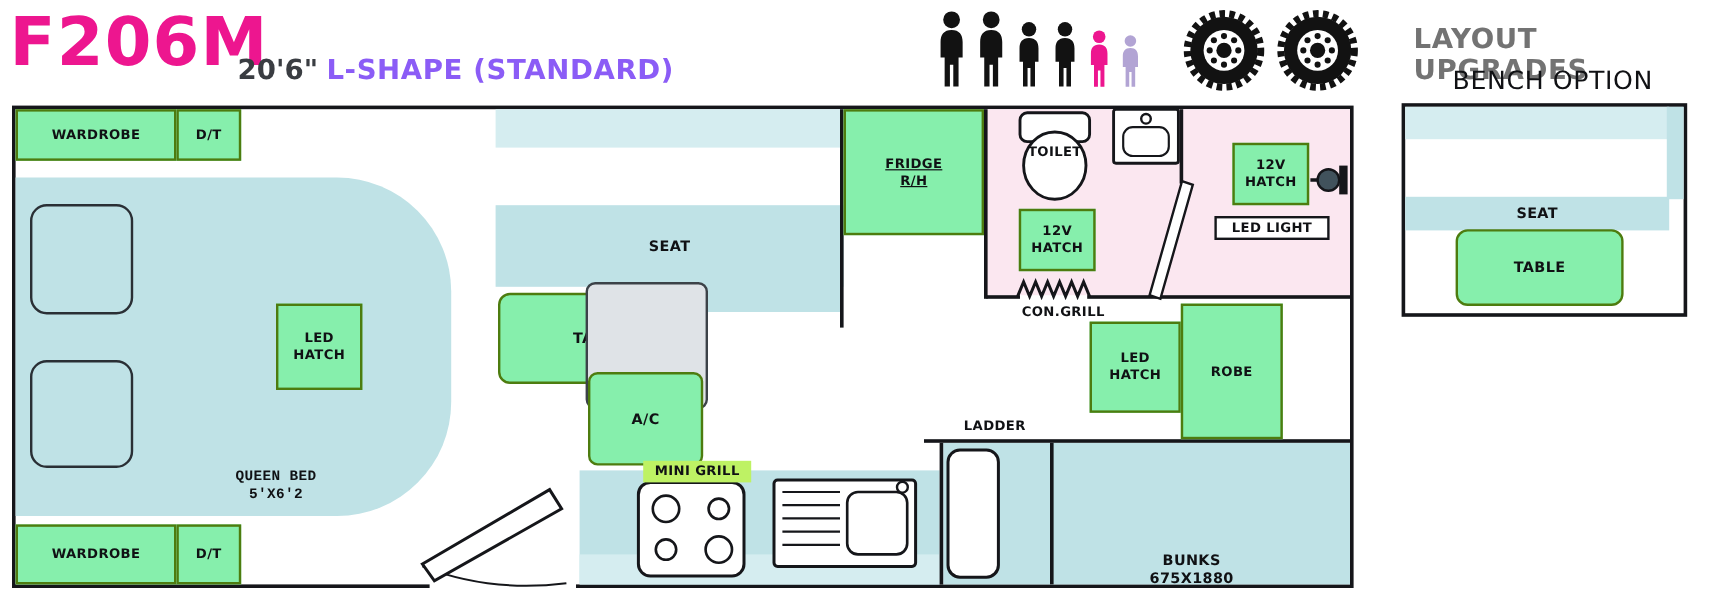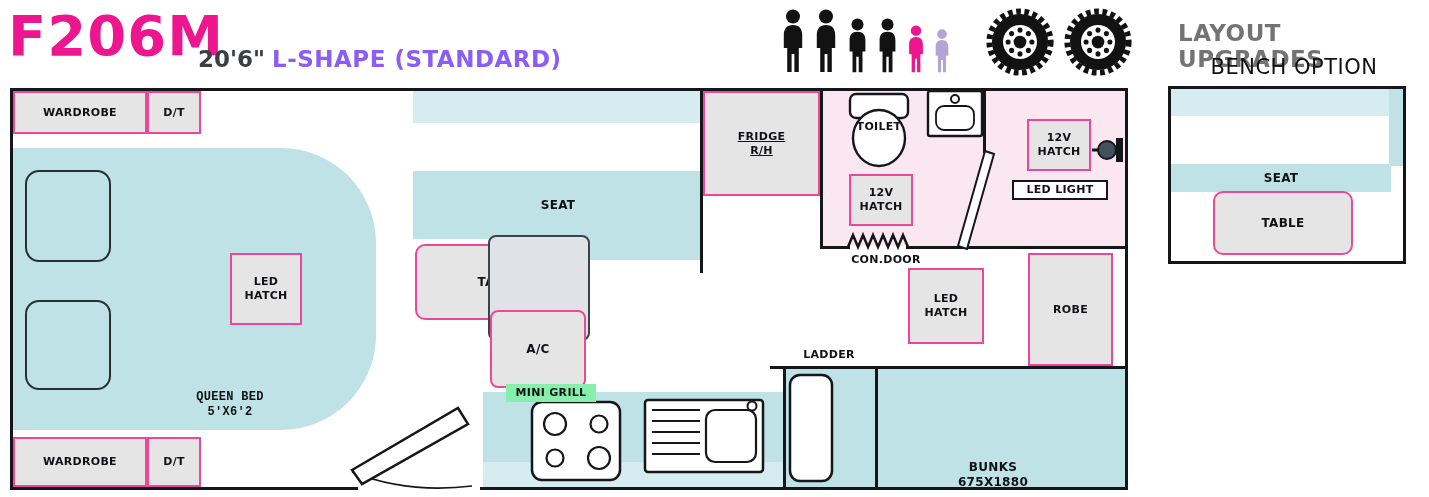--- a/index.html
+++ b/index.html
@@ -3,21 +3,21 @@
 <meta charset="utf-8">
 <style>
   html,body{margin:0;padding:0;background:#fff;}
   .page{position:relative;width:1429px;height:497px;background:#fff;overflow:hidden;
         font-family:"DejaVu Sans","Liberation Sans",sans-serif;color:#101114;}
   .abs{position:absolute;box-sizing:border-box;}
   .frame{position:absolute;left:0;top:0;right:0;bottom:0;border:3px solid #15161a;box-sizing:border-box;}
   .teal{background:#bfe2e6;}
   .teal-light{background:#d5edf0;}
   .pink{background:#fbe7f0;}
-  .graybox{background:#e5e5e5;border:2px solid #ec4899;display:flex;align-items:center;justify-content:center;}
+  .graybox{background:#86efac;border:2px solid #4d7c0f;display:flex;align-items:center;justify-content:center;}
   .wall{background:#15161a;}
   .lbl{font-weight:bold;text-align:center;white-space:pre-line;line-height:1.25;color:#101114;
        display:flex;align-items:center;justify-content:center;letter-spacing:.3px;font-size:11px;}
   .lbl12{font-size:12px;margin-top:48px;}
   .model{font-size:56px;font-weight:800;color:#ed168f;letter-spacing:1px;line-height:1;}
   .len{font-size:23px;font-weight:800;color:#3a3d42;}
   .shape{font-size:23px;font-weight:800;color:#8b5cf6;letter-spacing:.5px;}
   .upg{font-size:23px;font-weight:800;color:#737373;letter-spacing:.5px;}
   .benchtitle{font-size:21px;font-weight:400;color:#101114;text-align:center;letter-spacing:.5px;}
   .pillow{background:#bfe2e6;border:2px solid #2a2f35;border-radius:14px;}
@@ -183,30 +183,30 @@
 R/H</span></div>
 
     <div class="abs graybox lbl" style="left:839px;top:86px;width:64px;height:52px;"><span>12V
 HATCH</span></div>
     <div class="abs graybox lbl" style="left:1017px;top:31px;width:64px;height:52px;"><span>12V
 HATCH</span></div>
     <div class="abs lbl" style="left:1002px;top:92px;width:96px;height:20px;background:#fff;border:2px solid #15161a;"><span>LED LIGHT</span></div>
 
     <div class="abs graybox lbl" style="left:898px;top:180px;width:76px;height:76px;"><span>LED
 HATCH</span></div>
-    <div class="abs graybox lbl" style="left:1018px;top:165px;width:85px;height:113px;text-align:center;"><span>ROBE</span></div>
+    <div class="abs graybox lbl" style="left:974px;top:165px;width:85px;height:113px;text-align:center;"><span>ROBE</span></div>
 
     <div class="abs lbl" style="left:833px;top:30px;width:72px;height:18px;">TOILET</div>
     <div class="abs lbl lbl12" style="left:120px;top:252px;width:200px;height:34px;font-family:Liberation Mono, monospace;">QUEEN BED
 5'X6'2</div>
-    <div class="abs lbl" style="left:834px;top:164px;width:84px;height:16px;">CON.DOOR</div>
+    <div class="abs lbl" style="left:834px;top:164px;width:84px;height:16px;">CON.GRILL</div>
     <div class="abs lbl" style="left:778px;top:258px;width:82px;height:18px;text-align:center;">LADDER</div>
     <div class="abs lbl lbl12" style="left:883px;top:322px;width:200px;height:34px;">BUNKS
 675X1880</div>
-    <div class="abs lbl" style="left:496px;top:296px;width:90px;height:18px;background:#86efac;">MINI GRILL</div>
+    <div class="abs lbl" style="left:526px;top:296px;width:90px;height:18px;background:#bef264;">MINI GRILL</div>
   </div>
 
   <div class="abs" style="left:1168px;top:86px;width:238px;height:178px;">
     <div class="frame"></div>
     <div class="abs teal-light" style="left:3px;top:3px;width:220px;height:27px;"></div>
     <div class="abs teal lbl lbl12" style="left:3px;top:30px;width:220px;height:28px;"><span>SEAT</span></div>
     <div class="abs teal" style="left:221px;top:3px;width:14px;height:77px;"></div>
     <div class="abs graybox lbl lbl12" style="left:45px;top:57px;width:140px;height:64px;border-radius:10px;"><span>TABLE</span></div>
   </div>
 

